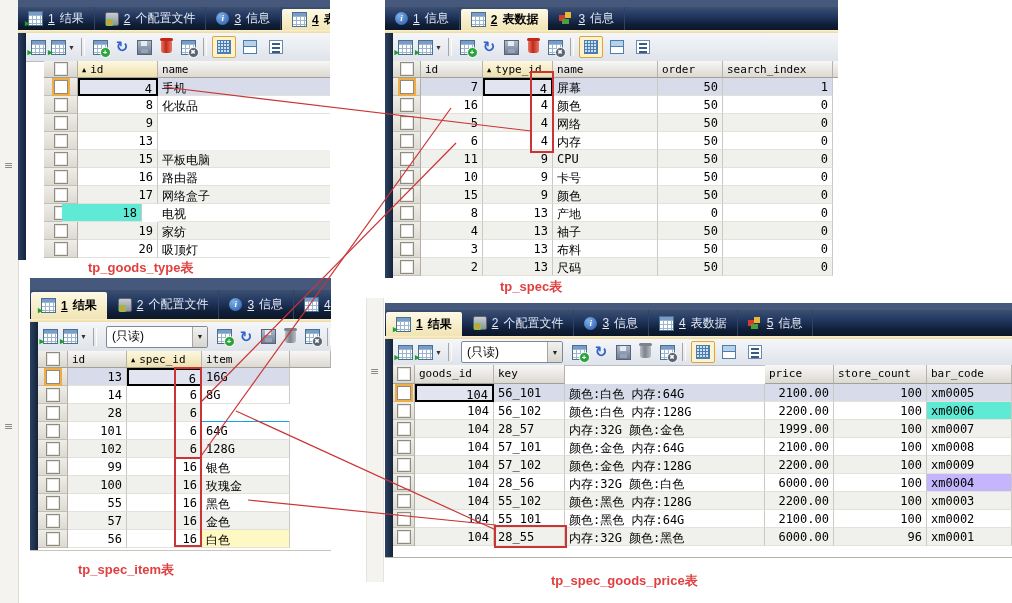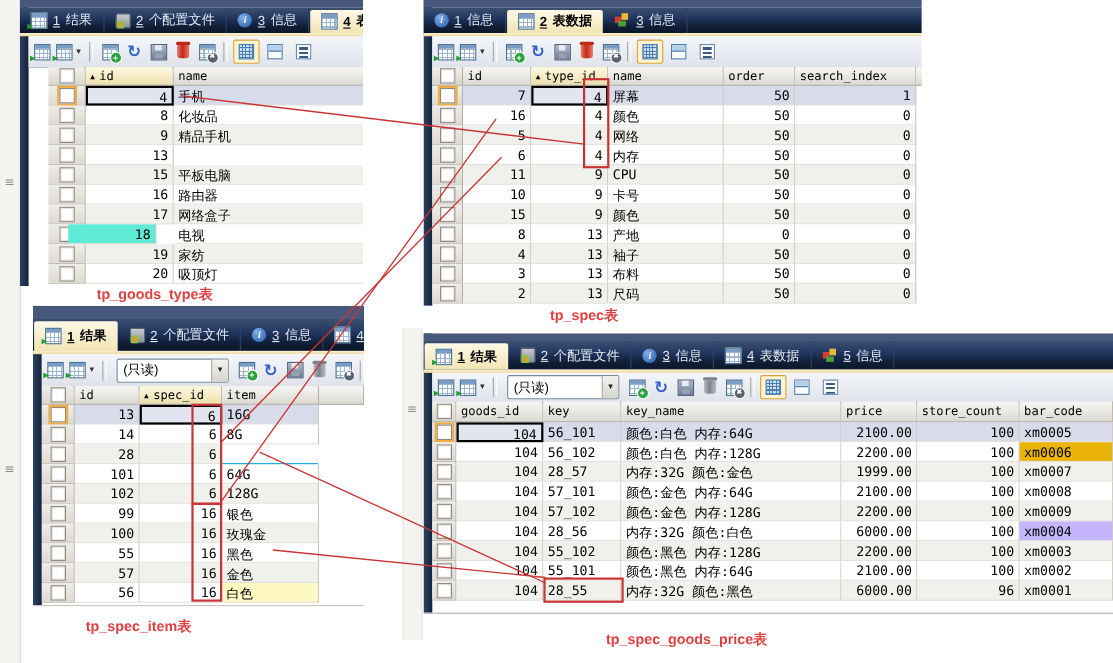--- a/index.html
+++ b/index.html
@@ -200,21 +200,20 @@
     <div class="cell" style="left: 140px; top: 78px; width: 180px; background: rgb(216, 219, 233);">手机</div>
     <div class="gcell" style="left: 26px; top: 96px; width: 34px;">
       <div class="cb"></div>
     </div>
     <div class="cell r" style="left: 60px; top: 96px; width: 80px; background: rgb(255, 255, 255);">8</div>
     <div class="cell" style="left: 140px; top: 96px; width: 180px; background: rgb(255, 255, 255);">化妆品</div>
     <div class="gcell" style="left: 26px; top: 114px; width: 34px;">
       <div class="cb"></div>
     </div>
     <div class="cell r" style="left: 60px; top: 114px; width: 80px; background: rgb(240, 240, 237);">9</div>
-    <div class="cell" style="left: 140px; top: 114px; width: 180px; background: rgb(240, 240, 237);">精品手机</div>
     <div class="gcell" style="left: 26px; top: 132px; width: 34px;">
       <div class="cb"></div>
     </div>
     <div class="cell r" style="left: 60px; top: 132px; width: 80px; background: rgb(255, 255, 255);">13</div>
     <div class="gcell" style="left: 26px; top: 150px; width: 34px;">
       <div class="cb"></div>
     </div>
     <div class="cell r" style="left: 60px; top: 150px; width: 80px; background: rgb(240, 240, 237);">15</div>
     <div class="cell" style="left: 140px; top: 150px; width: 180px; background: rgb(240, 240, 237);">平板电脑</div>
     <div class="gcell" style="left: 26px; top: 168px; width: 34px;">
@@ -637,42 +636,41 @@
       </div>
       <div class="vbtn">
         <div class="v-text"></div>
       </div>
     </div>
     <div class="gcell h" style="left: 8px; top: 62px; width: 22px; height: 19px;">
       <div class="cb"></div>
     </div>
     <div class="hcell" style="left: 30px; top: 62px; width: 79px; height: 19px;">goods_id</div>
     <div class="hcell" style="left: 109px; top: 62px; width: 71px; height: 19px;">key</div>
-    <div class="hcell" style="left: 180px; top: 62px; width: 200px; height: 19px;">key_name</div>
     <div class="hcell" style="left: 380px; top: 62px; width: 69px; height: 19px;">price</div>
     <div class="hcell" style="left: 449px; top: 62px; width: 93px; height: 19px;">store_count</div>
     <div class="hcell" style="left: 542px; top: 62px; width: 85px; height: 19px;">bar_code</div>
     <div class="gcell" style="left: 8px; top: 81px; width: 22px;">
       <div class="cb hot"></div>
     </div>
     <div class="cell r" style="left: 30px; top: 81px; width: 79px; background: rgb(216, 219, 233);">104</div>
     <div class="cell" style="left: 109px; top: 81px; width: 71px; background: rgb(216, 219, 233);">56_101</div>
     <div class="cell" style="left: 180px; top: 81px; width: 200px; background: rgb(216, 219, 233);">颜色:白色 内存:64G</div>
     <div class="cell r" style="left: 380px; top: 81px; width: 69px; background: rgb(216, 219, 233);">2100.00</div>
     <div class="cell r" style="left: 449px; top: 81px; width: 93px; background: rgb(216, 219, 233);">100</div>
     <div class="cell" style="left: 542px; top: 81px; width: 85px; background: rgb(216, 219, 233);">xm0005</div>
     <div class="gcell" style="left: 8px; top: 99px; width: 22px;">
       <div class="cb"></div>
     </div>
     <div class="cell r" style="left: 30px; top: 99px; width: 79px; background: rgb(255, 255, 255);">104</div>
     <div class="cell" style="left: 109px; top: 99px; width: 71px; background: rgb(255, 255, 255);">56_102</div>
     <div class="cell" style="left: 180px; top: 99px; width: 200px; background: rgb(255, 255, 255);">颜色:白色 内存:128G</div>
     <div class="cell r" style="left: 380px; top: 99px; width: 69px; background: rgb(255, 255, 255);">2200.00</div>
     <div class="cell r" style="left: 449px; top: 99px; width: 93px; background: rgb(255, 255, 255);">100</div>
-    <div class="cell" style="left: 542px; top: 99px; width: 85px; background: #eab308;">xm0006</div>
+    <div class="cell" style="left: 542px; top: 99px; width: 85px; background: #5eead4;">xm0006</div>
     <div class="gcell" style="left: 8px; top: 117px; width: 22px;">
       <div class="cb"></div>
     </div>
     <div class="cell r" style="left: 30px; top: 117px; width: 79px; background: rgb(240, 240, 237);">104</div>
     <div class="cell" style="left: 109px; top: 117px; width: 71px; background: rgb(240, 240, 237);">28_57</div>
     <div class="cell" style="left: 180px; top: 117px; width: 200px; background: rgb(240, 240, 237);">内存:32G 颜色:金色</div>
     <div class="cell r" style="left: 380px; top: 117px; width: 69px; background: rgb(240, 240, 237);">1999.00</div>
     <div class="cell r" style="left: 449px; top: 117px; width: 93px; background: rgb(240, 240, 237);">100</div>
     <div class="cell" style="left: 542px; top: 117px; width: 85px; background: rgb(240, 240, 237);">xm0007</div>
     <div class="gcell" style="left: 8px; top: 135px; width: 22px;">

